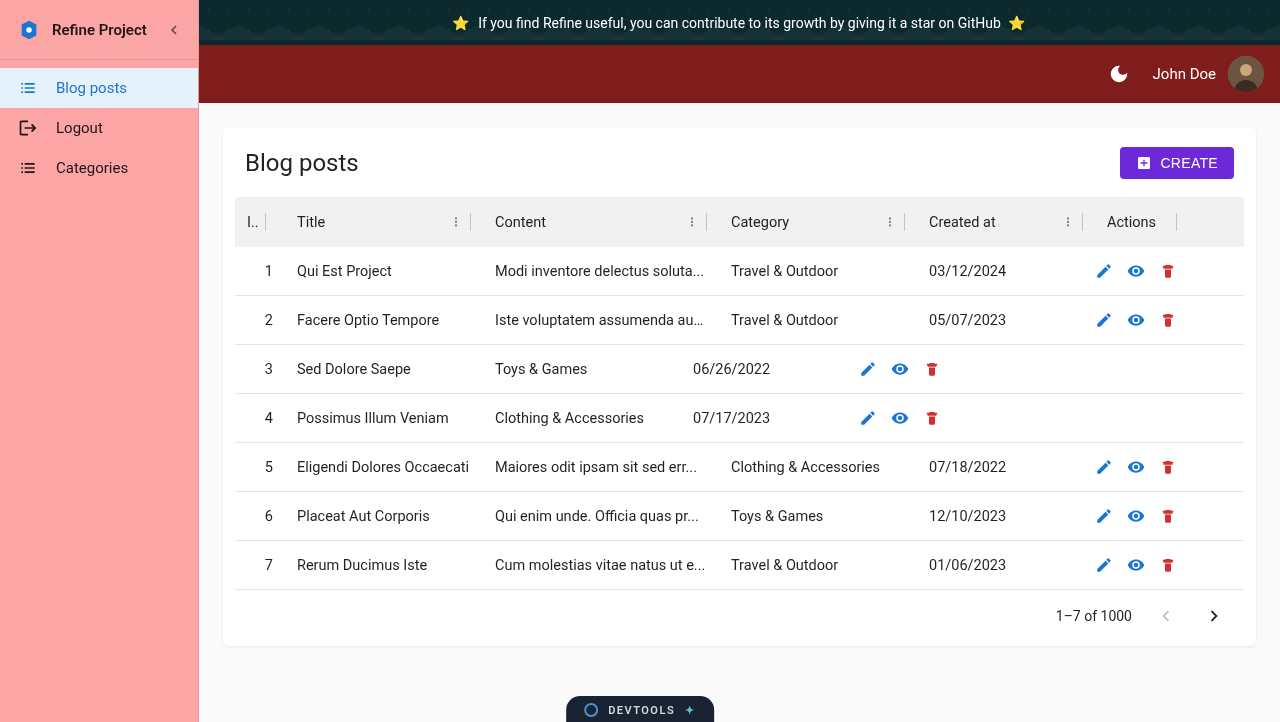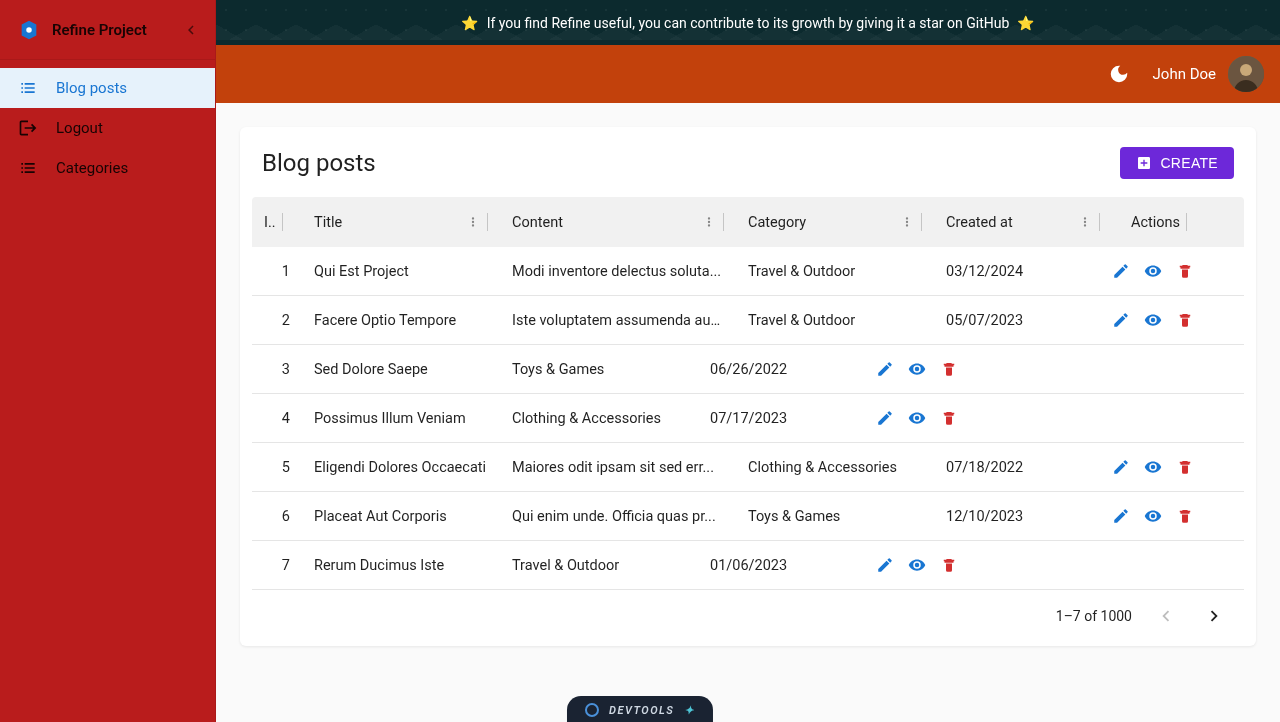--- a/index.html
+++ b/index.html
@@ -1,35 +1,35 @@
 <!DOCTYPE html>
 <html><head>
 <meta charset="utf-8">
 <style>
 * { box-sizing: border-box; margin: 0; padding: 0; }
 body { font-family: -apple-system, BlinkMacSystemFont, "Segoe UI", Roboto, Helvetica, Arial, sans-serif; background: #fff; color: rgba(0,0,0,0.87); font-size: 14px; }
 .app { display: flex; width: 1280px; height: 722px; overflow: hidden; position: relative; }
 
 
-.sidebar { width: 216px; flex-shrink: 0; border-right: 1px solid rgba(0,0,0,0.08); background: #b91c1c; display: flex; flex-direction: column; }
+.sidebar { width: 199px; flex-shrink: 0; border-right: 1px solid rgba(0,0,0,0.08); background: #fca5a5; display: flex; flex-direction: column; }
 .sidebar-head { display: flex; align-items: center; padding: 16px 18px; border-bottom: 1px solid rgba(0,0,0,0.08); position: relative; height: 60px; }
 .logo { display: flex; align-items: center; gap: 12px; }
 .logo-mark { width: 22px; height: 22px; display: flex; align-items: center; justify-content: center; }
 .logo-text { font-weight: 600; font-size: 15px; }
 .collapse-btn { position: absolute; right: 12px; top: 50%; transform: translateY(-50%); width: 24px; height: 24px; display: flex; align-items: center; justify-content: center; color: rgba(0,0,0,0.6); cursor: pointer; }
 .sidebar-menu { padding: 8px 0; flex: 1; }
 .sidebar-item { display: flex; align-items: center; gap: 18px; padding: 10px 18px; color: rgba(0,0,0,0.87); cursor: pointer; font-size: 15px; }
 .sidebar-item.active { background: #e6f2fb; color: #1976d2; }
 .sidebar-item .mi { width: 20px; height: 20px; display: flex; align-items: center; justify-content: center; }
 
 
 .main { flex: 1; display: flex; flex-direction: column; background: #fafafa; overflow: hidden; }
 .banner { height: 45px; background: #0c2a2e; background-image: radial-gradient(circle at 10px 10px, rgba(255,255,255,0.05) 1px, transparent 1px), linear-gradient(30deg, rgba(255,255,255,0.03) 25%, transparent 25%), linear-gradient(-30deg, rgba(255,255,255,0.03) 25%, transparent 25%); background-size: 20px 20px, 40px 40px, 40px 40px; display: flex; align-items: center; justify-content: center; color: #fff; font-size: 14px; gap: 8px; }
 .banner .star { font-size: 14px; }
-.topbar { height: 58px; background: #c2410c; color: #fff; display: flex; align-items: center; justify-content: flex-end; padding: 0 16px; gap: 16px; }
+.topbar { height: 58px; background: #7f1d1d; color: #fff; display: flex; align-items: center; justify-content: flex-end; padding: 0 16px; gap: 16px; }
 .darkmode-btn { width: 36px; height: 36px; display: flex; align-items: center; justify-content: center; border-radius: 50%; cursor: pointer; }
 .user-box { display: flex; align-items: center; gap: 12px; }
 .user-name { font-size: 15px; }
 .avatar { width: 36px; height: 36px; border-radius: 50%; background: linear-gradient(135deg, #8b6f47, #5a4530); display: flex; align-items: center; justify-content: center; color: #fff; font-size: 12px; overflow: hidden; }
 
 .content { flex: 1; padding: 24px; overflow: auto; }
 .card { background: #fff; border-radius: 6px; box-shadow: 0 1px 3px rgba(0,0,0,0.08); padding: 20px 12px 12px; }
 .card-head { display: flex; align-items: center; justify-content: space-between; padding: 0 10px 18px; }
 .page-title { font-size: 24px; font-weight: 400; }
 .create-btn { display: flex; align-items: center; gap: 8px; background: #6d28d9; color: #fff; border: none; border-radius: 4px; padding: 8px 16px; font-size: 14px; font-weight: 500; letter-spacing: 0.3px; cursor: pointer; }
@@ -43,35 +43,35 @@
 
 .tbody .tr { display: flex; height: 49px; align-items: center; border-bottom: 1px solid rgba(0,0,0,0.10); }
 .td { padding: 0 12px; font-size: 14.5px; color: rgba(0,0,0,0.87); white-space: nowrap; overflow: hidden; text-overflow: ellipsis; }
 .col-id { width: 50px; text-align: right; }
 .col-title { width: 198px; }
 .col-content { width: 236px; }
 .col-category { width: 198px; }
 .col-created { width: 178px; }
 .col-actions { width: 94px; justify-content: flex-end; display: flex; text-align: right; }
 .th .label { flex: 0 0 auto; }
-.th.col-actions { justify-content: center; }
+.th.col-actions { justify-content: space-between; }
 
 .row-actions { display: flex; align-items: center; gap: 14px; justify-content: flex-end; }
 .action-btn { width: 18px; height: 18px; display: flex; align-items: center; justify-content: center; cursor: pointer; }
 .action-edit { color: #1976d2; }
 .action-view { color: #1976d2; }
 .action-delete { color: #d32f2f; }
 
 .pagination { display: flex; align-items: center; justify-content: flex-end; gap: 20px; padding: 12px 16px 4px; }
 .page-info { font-size: 14px; color: rgba(0,0,0,0.87); }
 .page-btn { width: 28px; height: 28px; display: flex; align-items: center; justify-content: center; cursor: pointer; color: rgba(0,0,0,0.87); }
 .page-btn.disabled { color: rgba(0,0,0,0.26); cursor: default; }
 
 
-.devtools { position: absolute; left: 50%; bottom: 0; transform: translateX(-50%); background: #1a2332; color: #cfd8e3; border-radius: 14px 14px 0 0; padding: 7px 18px 5px; display: flex; align-items: center; gap: 10px; font-size: 11px; letter-spacing: 1.5px; font-weight: 600; font-style: italic; }
+.devtools { position: absolute; left: 50%; bottom: 0; transform: translateX(-50%); background: #1a2332; color: #cfd8e3; border-radius: 14px 14px 0 0; padding: 7px 18px 5px; display: flex; align-items: center; gap: 10px; font-size: 11px; letter-spacing: 1.5px; font-weight: 600; }
 .devtools .sparkle { color: #4ec5d6; }
 .devtools .dtlogo { width: 14px; height: 14px; border-radius: 50%; border: 2px solid #4a90d9; display: inline-block; }
 
 svg { display: block; }
 </style>
 </head>
 <body>
 
 <div class="app">
   <aside class="sidebar">
@@ -353,20 +353,21 @@
                       <svg width="18" height="18" viewBox="0 0 24 24">
                         <path fill="currentColor" d="M6 7h12v2H6V7zm2 3h8v9a2 2 0 0 1-2 2h-4a2 2 0 0 1-2-2v-9zm1-6h6l1 1h3v2H5V5h3l1-1z"></path>
                       </svg>
                     </span>
                   </div>
                 </div>
               </div>
               <div class="tr">
                 <div class="td col-id">7</div>
                 <div class="td col-title">Rerum Ducimus Iste</div>
+                <div class="td col-content">Cum molestias vitae natus ut e...</div>
                 <div class="td col-category">Travel &amp; Outdoor</div>
                 <div class="td col-created">01/06/2023</div>
                 <div class="td col-actions">
                   <div class="row-actions">
                     <span class="action-btn action-edit">
                       <svg width="18" height="18" viewBox="0 0 24 24">
                         <path fill="currentColor" d="M3 17.25V21h3.75L17.81 9.94l-3.75-3.75L3 17.25zM20.71 7.04a1 1 0 0 0 0-1.41l-2.34-2.34a1 1 0 0 0-1.41 0l-1.83 1.83 3.75 3.75 1.83-1.83z"></path>
                       </svg>
                     </span>
                     <span class="action-btn action-view">

